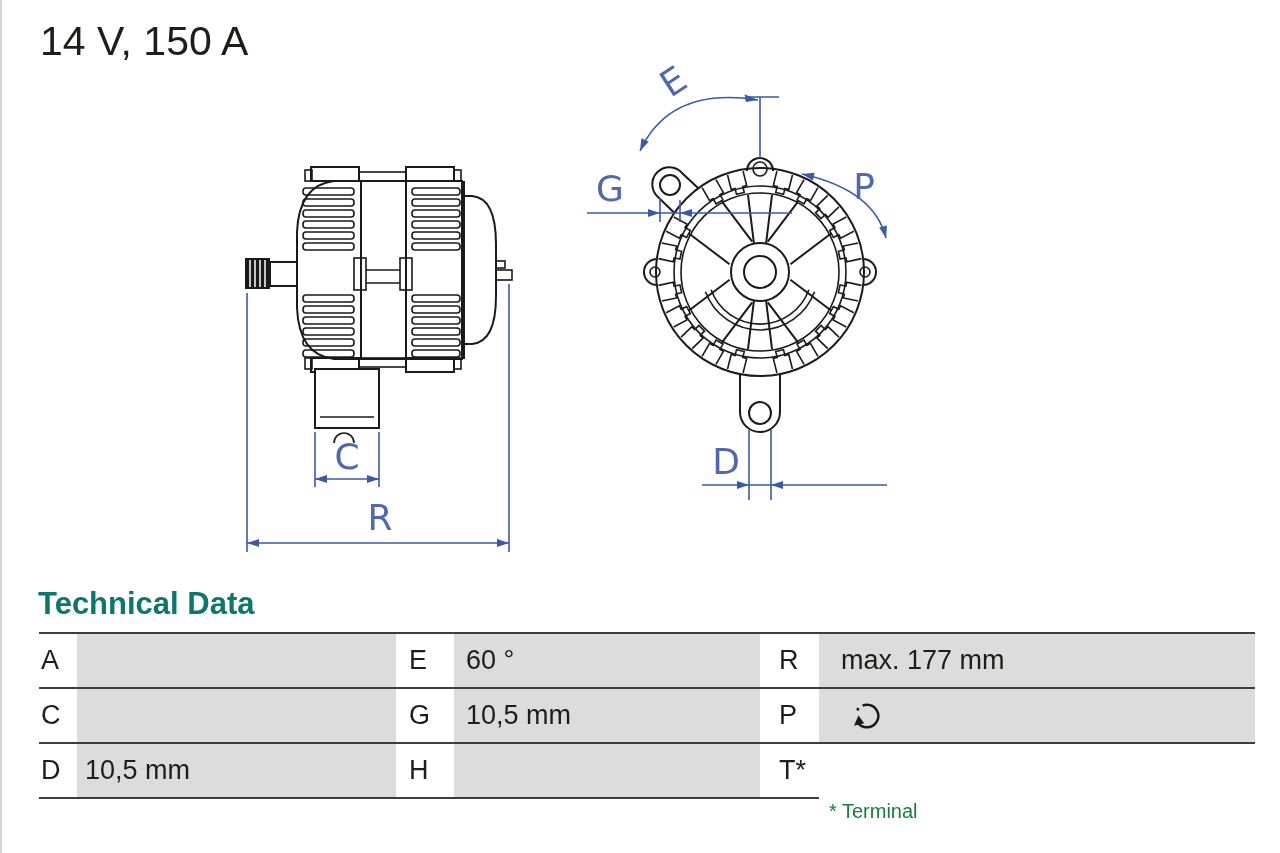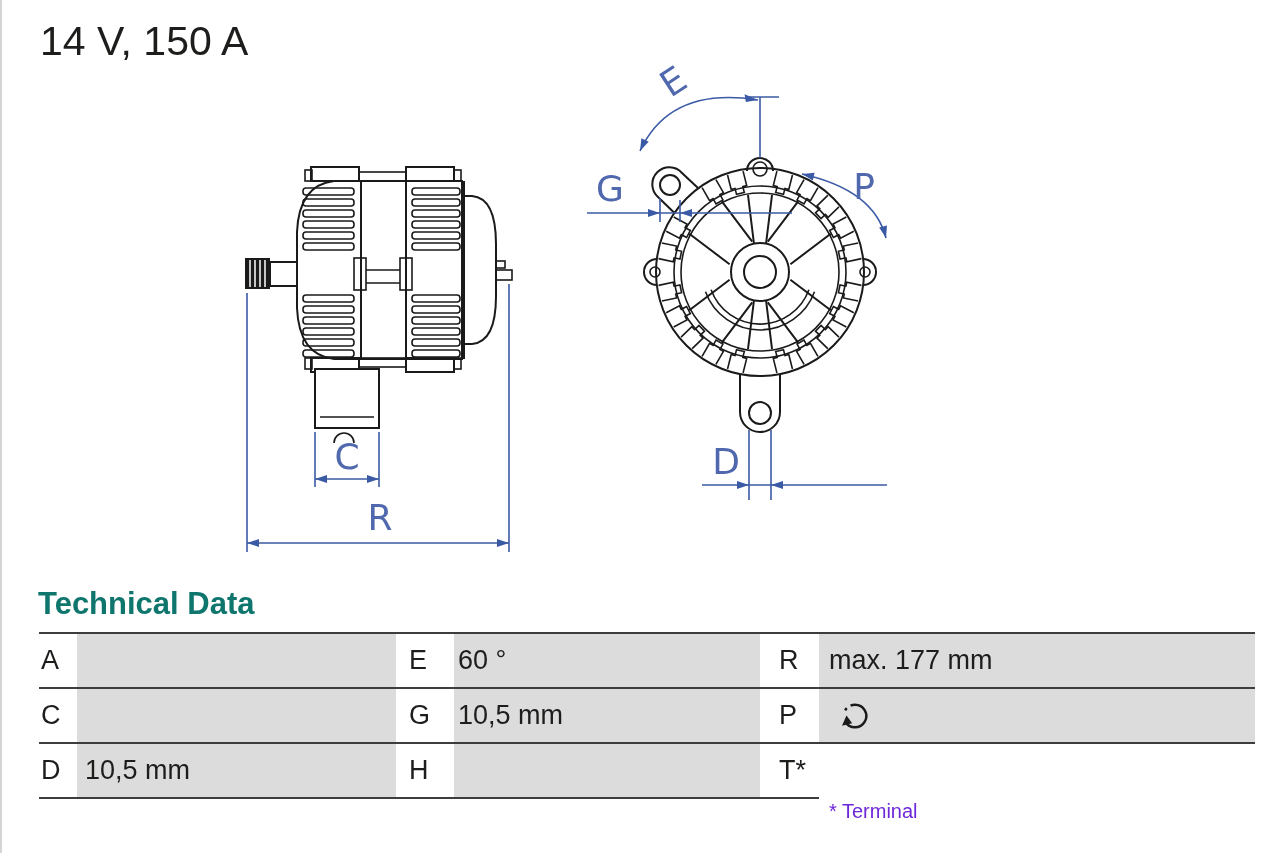--- a/index.html
+++ b/index.html
@@ -18,24 +18,24 @@
   }
   .tech-table .cell{
     height:53px;border-bottom:2px solid #3d3d3d;
     display:flex;align-items:center;box-sizing:content-box;
   }
   .cell.grey{background:#dcdcdc;}
   .cell.lab1{padding-left:2px;}
   .cell.lab2{padding-left:13px;}
   .cell.lab3{padding-left:19px;}
   .cell.val1{padding-left:8px;}
-  .cell.val2{padding-left:4px;}
-  .cell.val3{padding-left:10px;}
+  .cell.val2{padding-left:12px;}
+  .cell.val3{padding-left:22px;}
   .rot-icon{margin-left:8px;display:block;}
-  .footnote{position:absolute;left:827px;top:800px;font-size:20px;color:#6d28d9;}
+  .footnote{position:absolute;left:827px;top:800px;font-size:20px;color:#15803d;}
   .bk{stroke:#1a1a1a;fill:none;stroke-width:2;}
   .bkt{stroke:#1a1a1a;fill:none;stroke-width:1.6;}
   .bl{stroke:#3b5aa5;fill:none;stroke-width:1.6;}
   .blf{fill:#3b5aa5;stroke:none;}
   .dimtxt{fill:#5068ad;font-family:"DejaVu Sans", sans-serif;font-size:36px;}
 </style>
 </head>
 <body>
 
 <div class="rating">14 V, 150 A</div>

